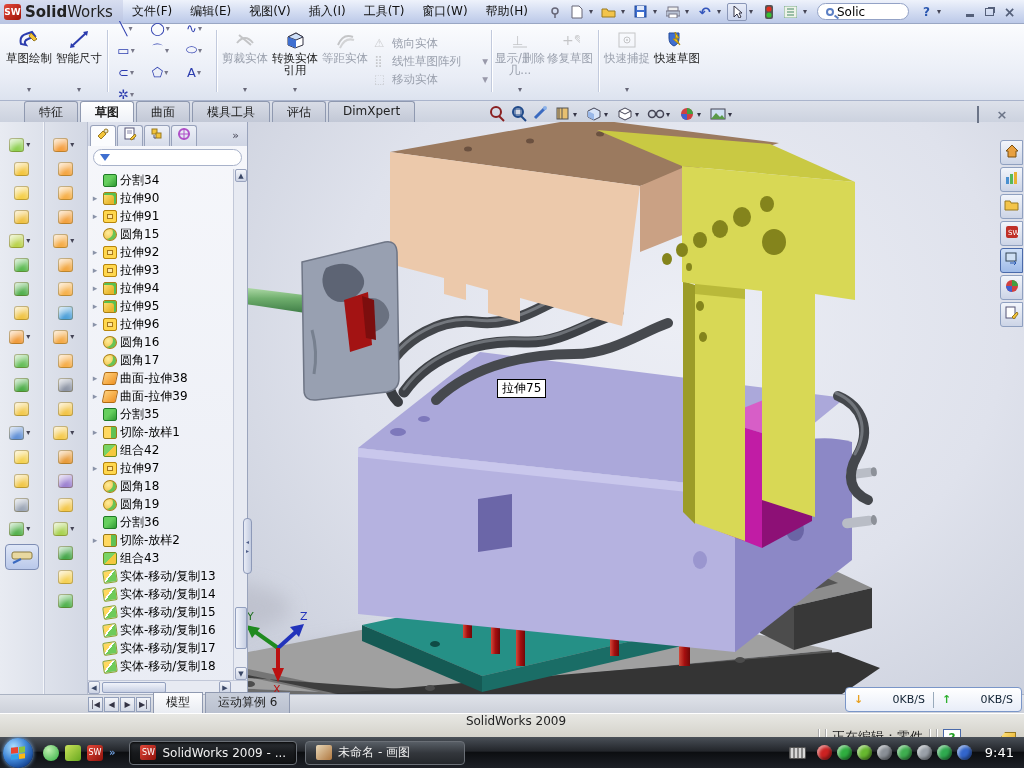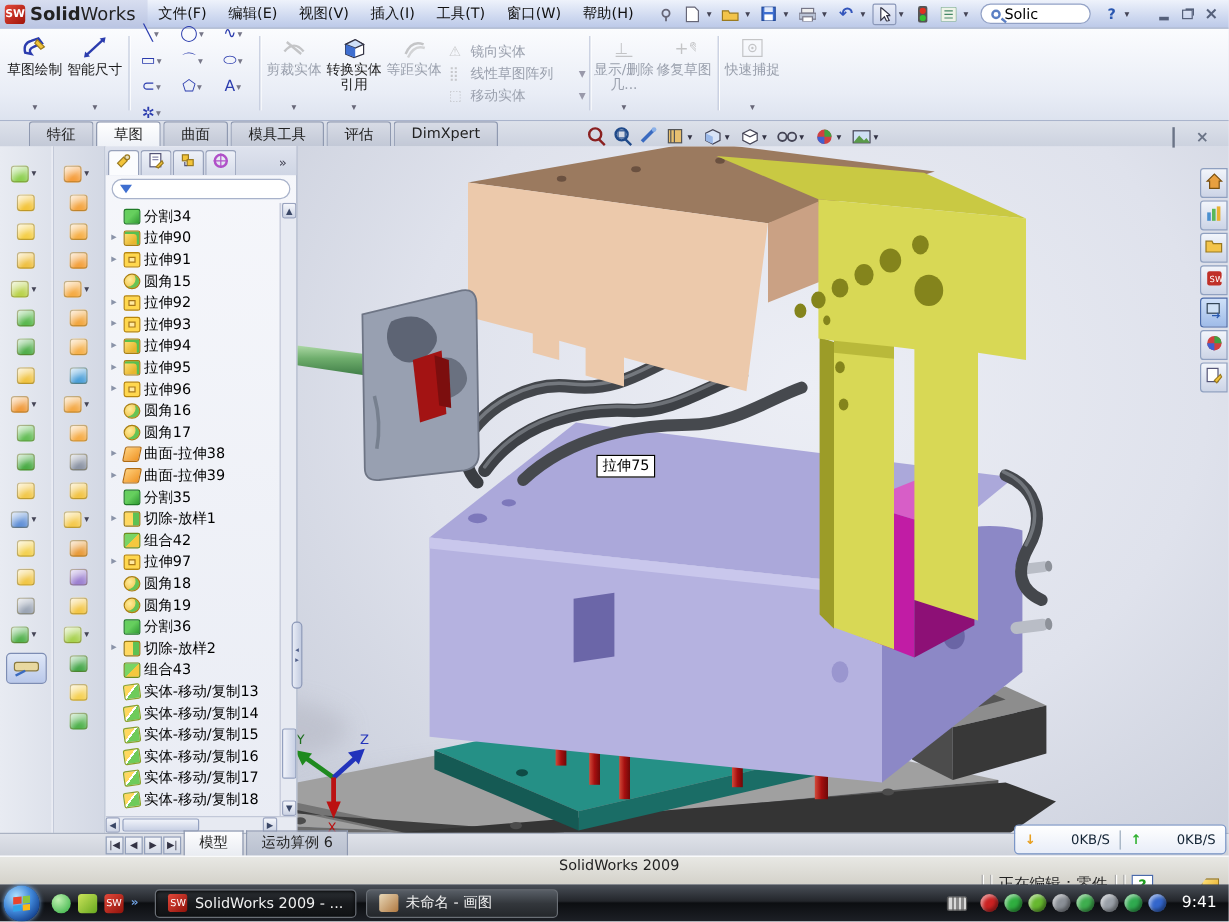--- a/index.html
+++ b/index.html
@@ -52,21 +52,21 @@
   .stackrow .sicon { width:14px; height:14px; opacity:.5; filter:grayscale(1); }
   #ds-watermark { position:absolute; right:18px; top:8px; font-size:52px; font-style:italic;
     color:#c9cfdd; font-weight:bold; letter-spacing:-4px; }
 
   
   #tabstrip { position:absolute; left:0; top:101px; width:1024px; height:21px;
     background:linear-gradient(#dde1ea,#ccd2df); border-bottom:1px solid #aab. }
   #cmd-tabs { display:flex; height:21px; padding-left:4px;margin-left:20px; }
   .ctab { padding:2px 14px; border:1px solid #8f99b0; border-bottom:none; border-radius:3px 3px 0 0;
     background:linear-gradient(#d8dce6,#c2c8d6); margin-right:2px; color:#222; }
-  .ctab.active { background:linear-gradient(#ffffff,#eef1f7); font-weight:normal; position:relative; top:0; }
+  .ctab.active { background:linear-gradient(#ffffff,#eef1f7); font-weight:bold; position:relative; top:0; }
 
   
   #headsup { position:absolute; left:488px; top:105px; display:flex; gap:4px; align-items:center; z-index:30; }
   .huitem { display:flex; align-items:center; gap:1px; }
   .huitem .tdrop { font-size:8px; color:#334; }
   #docwin-buttons { position:absolute; left:946px; top:107px; display:flex; gap:8px; z-index:30; }
   #docwin-buttons .dwb { color:#6b7487; font-size:13px; width:16px; text-align:center; }
   #docwin-buttons .dwb .mini { width:9px; height:3px; background:#6b7487; margin:8px auto 0; }
   #docwin-buttons .dwb .rest { width:10px; height:9px; border:1px solid #6b7487; box-shadow:2px -2px 0 -1px #6b7487; margin:3px auto 0; }
 
@@ -390,20 +390,29 @@
           <span class="bicon">
               <svg width="20" height="18">
                 <rect x="2" y="2" width="16" height="14" fill="none" stroke="#888"></rect>
                 <circle cx="10" cy="9" r="3" fill="none" stroke="#888"></circle>
                 <circle cx="10" cy="9" r="1" fill="#888"></circle>
               </svg>
             </span>
           <span class="blabel">快速捕捉</span>
           <span class="bdrop">▾</span>
         </div>
+        <div class="bigbtn">
+          <span class="bicon">
+              <svg width="22" height="20">
+                <path d="M3,3 h10 v5 q0,6 -5,8 q-5,-2 -5,-8 Z" fill="#3f6fd0" stroke="#234a9a"></path>
+                <path d="M9,2 L13,8 L10,8 L14,15 L7,9 L10,9 Z" fill="#f8d020" stroke="#b08a10"></path>
+              </svg>
+            </span>
+          <span class="blabel">快速草图</span>
+        </div>
       </div>
     </div>
   </div>
 
   <div id="tabstrip">
     <div id="cmd-tabs">
         <div class="ctab">特征</div>
         <div class="ctab active">草图</div>
         <div class="ctab">曲面</div>
         <div class="ctab">模具工具</div>

